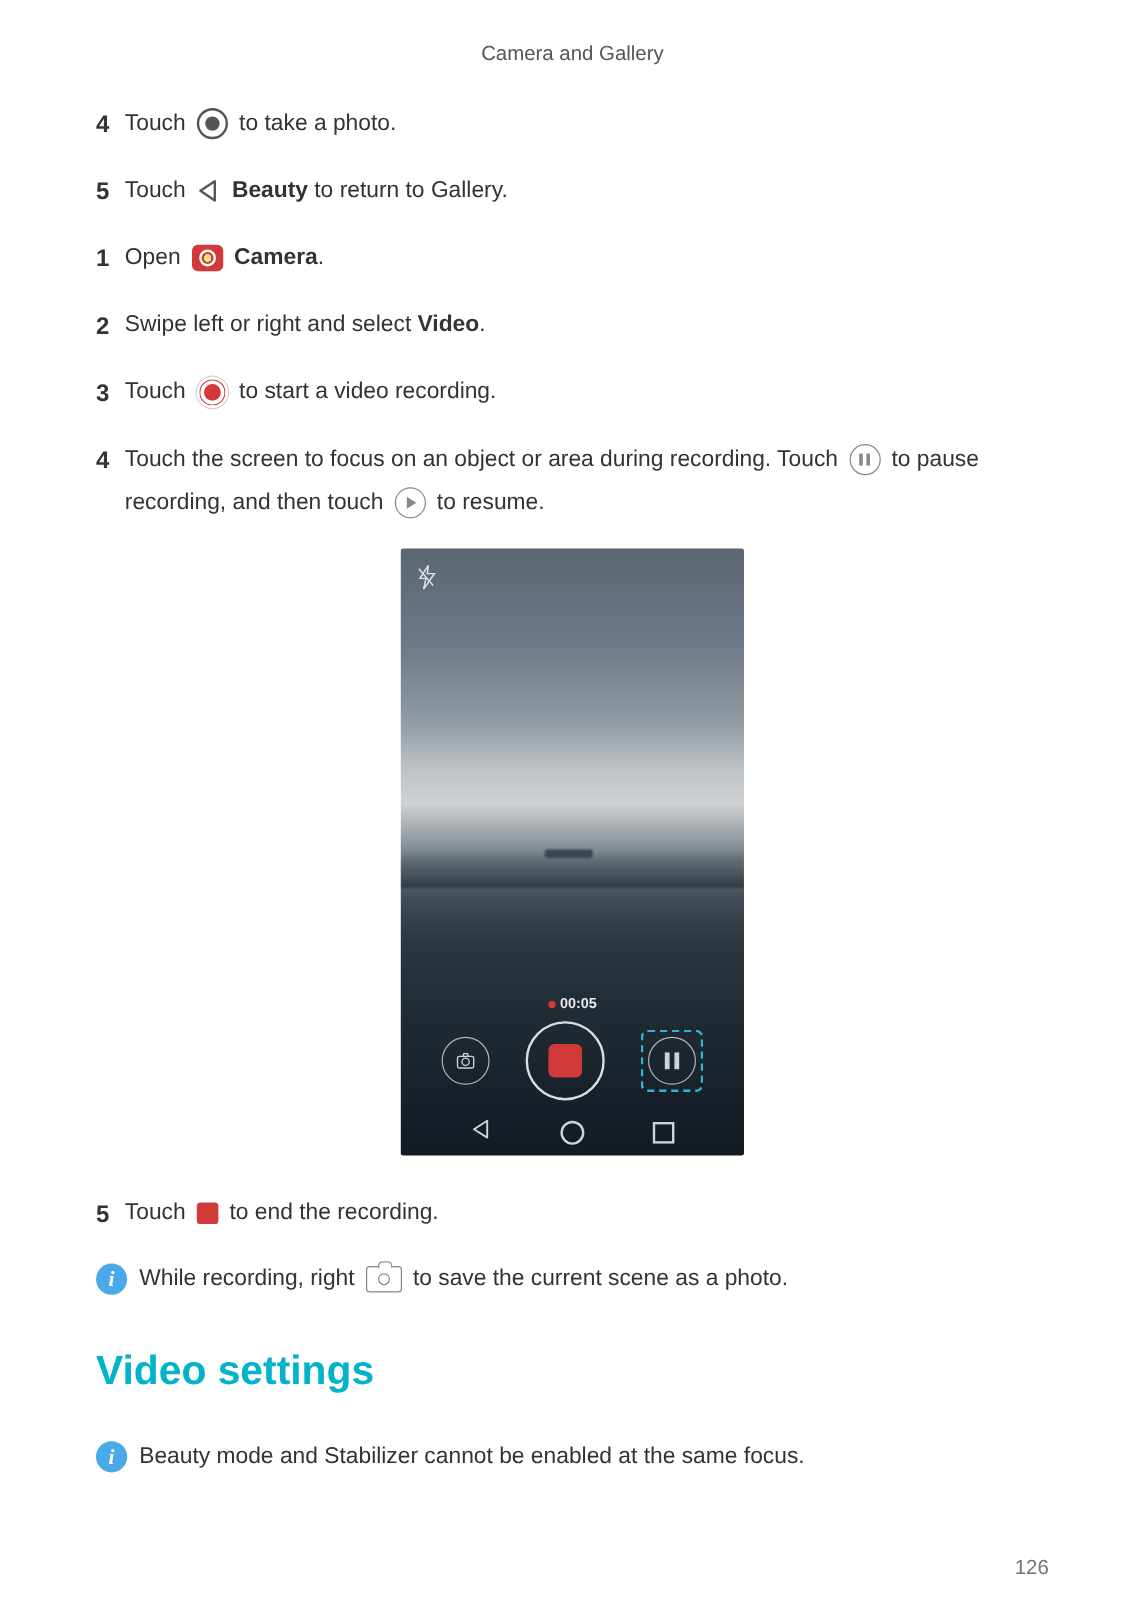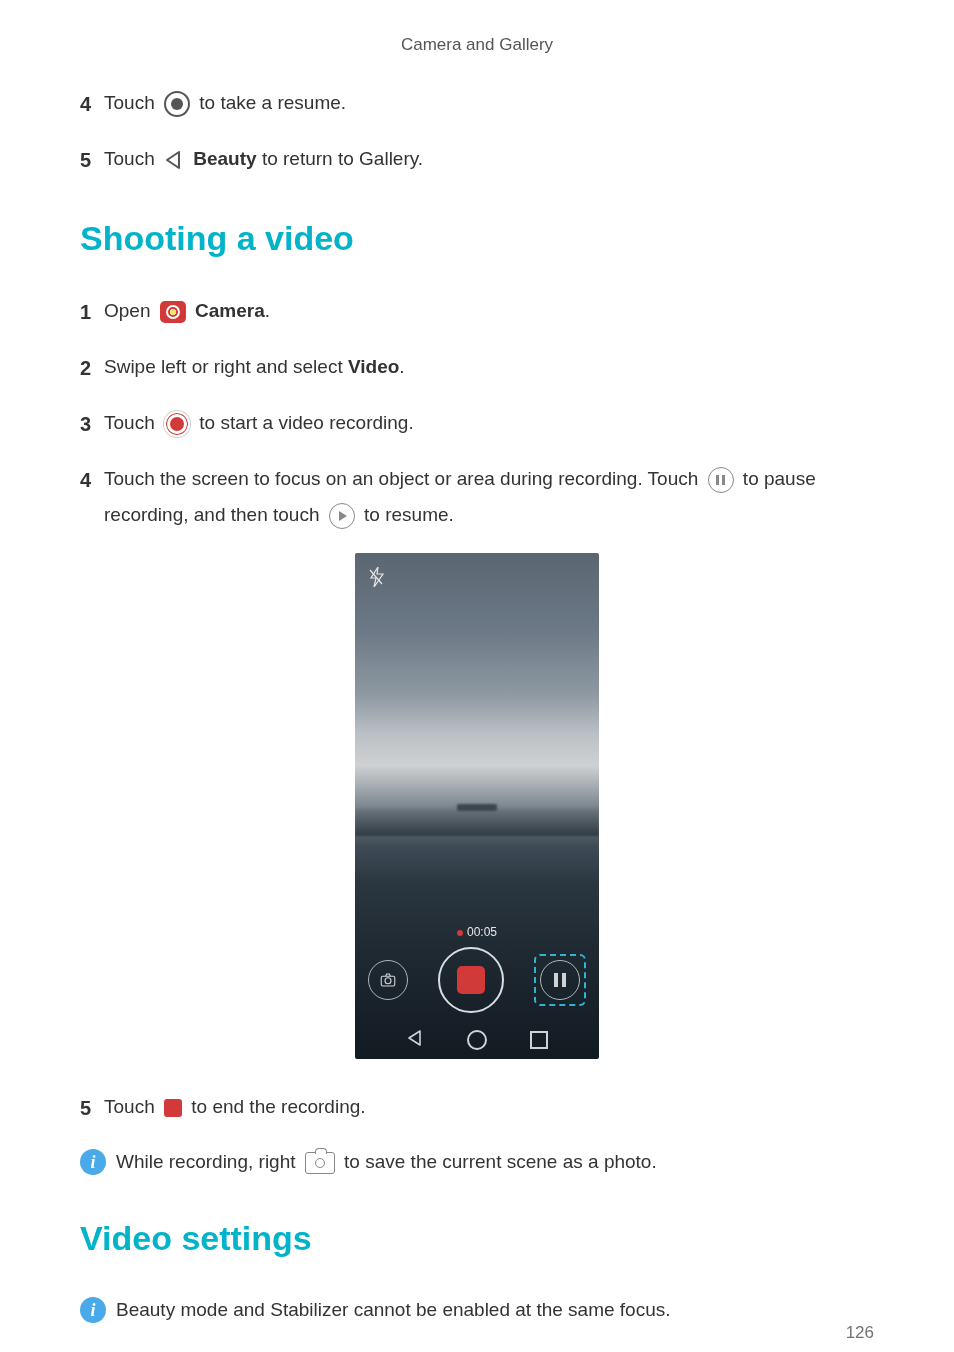--- a/index.html
+++ b/index.html
@@ -126,27 +126,27 @@
   .ico-camera-outline::before {
     content: ""; position: absolute; top: -5px; left: 9px; width: 10px; height: 5px;
     border: 1.5px solid #888; border-bottom: none; border-radius: 4px 4px 0 0; background: #fff;
   }
   .ico-camera-outline::after {
     content: ""; width: 8px; height: 8px; border: 1.5px solid #888; border-radius: 50%;
   }
 
   
   .phone {
-    width: 244px; height: 506px; margin: 20px auto 30px auto;
+    width: 286px; height: 506px; margin: 20px auto 30px auto;
     background: linear-gradient(to bottom,
       #5a6672 0%, #6b7885 15%, #8e99a2 28%,
       #bcc1c5 36%, #cfd1d3 42%,
       #7e8890 50%, #3e4b56 58%,
       #2b3740 65%, #1f2a33 78%, #121a22 100%);
-    position: relative; overflow: hidden; border-radius: 2px;
+    position: relative; overflow: hidden; border-radius: 2px; font-weight: bold;
   }
   .phone-flash {
     position: absolute; top: 14px; left: 14px; color: #e6e6e6; font-size: 18px;
   }
   .horizon {
     position: absolute; top: 50%; left: 0; right: 0; height: 30px;
     background: linear-gradient(to bottom, rgba(80,90,98,0) 0%, #5d6870 30%, #2f3a43 100%);
     filter: blur(1px);
   }
   .horizon::after {
@@ -209,39 +209,38 @@
 
   <div class="breadcrumb">Camera and Gallery</div>
 
   <div class="step">
     <span class="step-num">4</span>
     <span class="step-body">
       <span>Touch </span>
       <span class="inline-icon">
           <span class="ico-shutter-dark"></span>
         </span>
-      <span> to take a resume.</span>
+      <span> to take a photo.</span>
     </span>
   </div>
 
   <div class="step">
     <span class="step-num">5</span>
     <span class="step-body">
       <span>Touch </span>
       <span class="inline-icon">
         <svg class="back-outline" viewBox="0 0 20 20">
             <path d="M15 2 L3 10 L15 18 Z" fill="none" stroke="#555" stroke-width="2" stroke-linejoin="round"></path>
           </svg>
       </span>
       <span class="b">Beauty</span>
       <span> to return to Gallery.</span>
     </span>
   </div>
 
-  <h1 class="section">Shooting a video</h1>
 
   <div class="step">
     <span class="step-num">1</span>
     <span class="step-body">
       <span>Open </span>
       <span class="inline-icon">
           <span class="ico-camera-app"></span>
         </span>
       <span class="b">Camera</span><span>.</span>
     </span>

